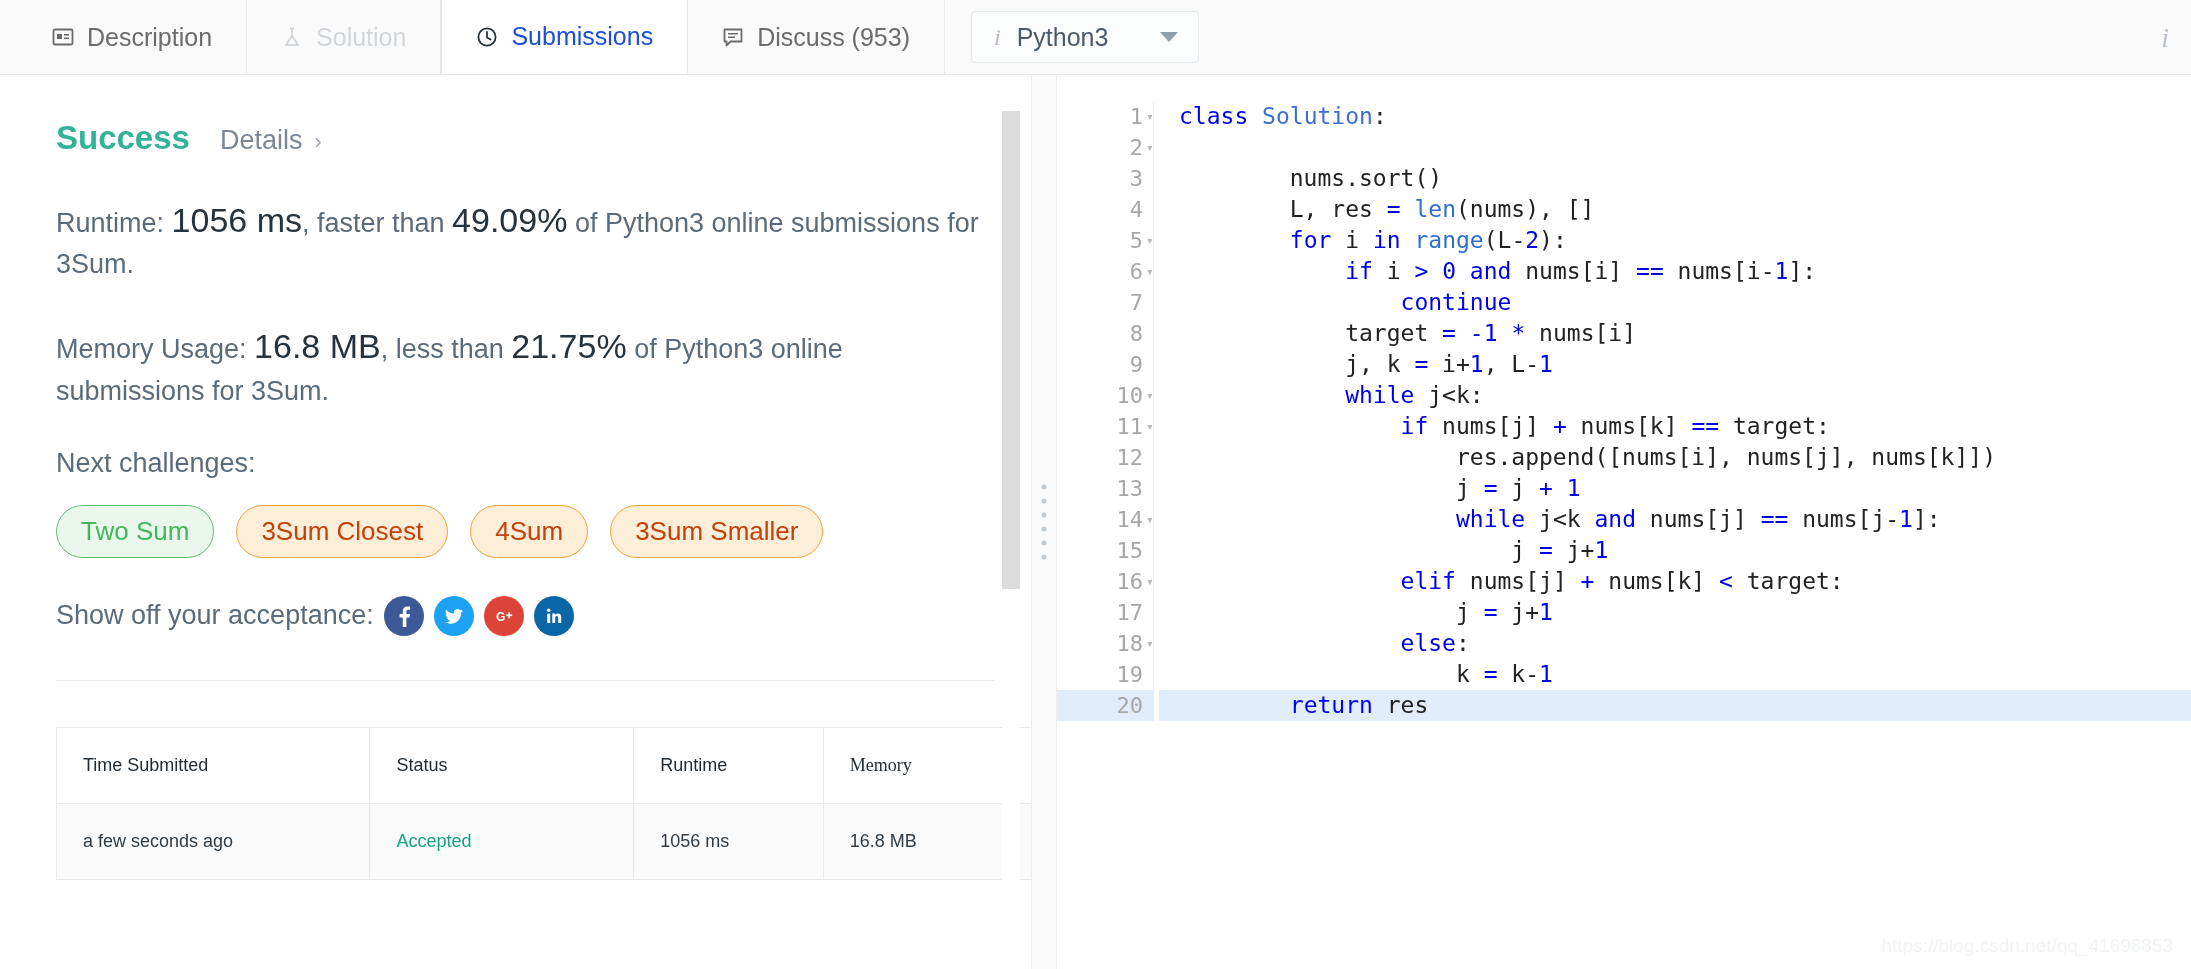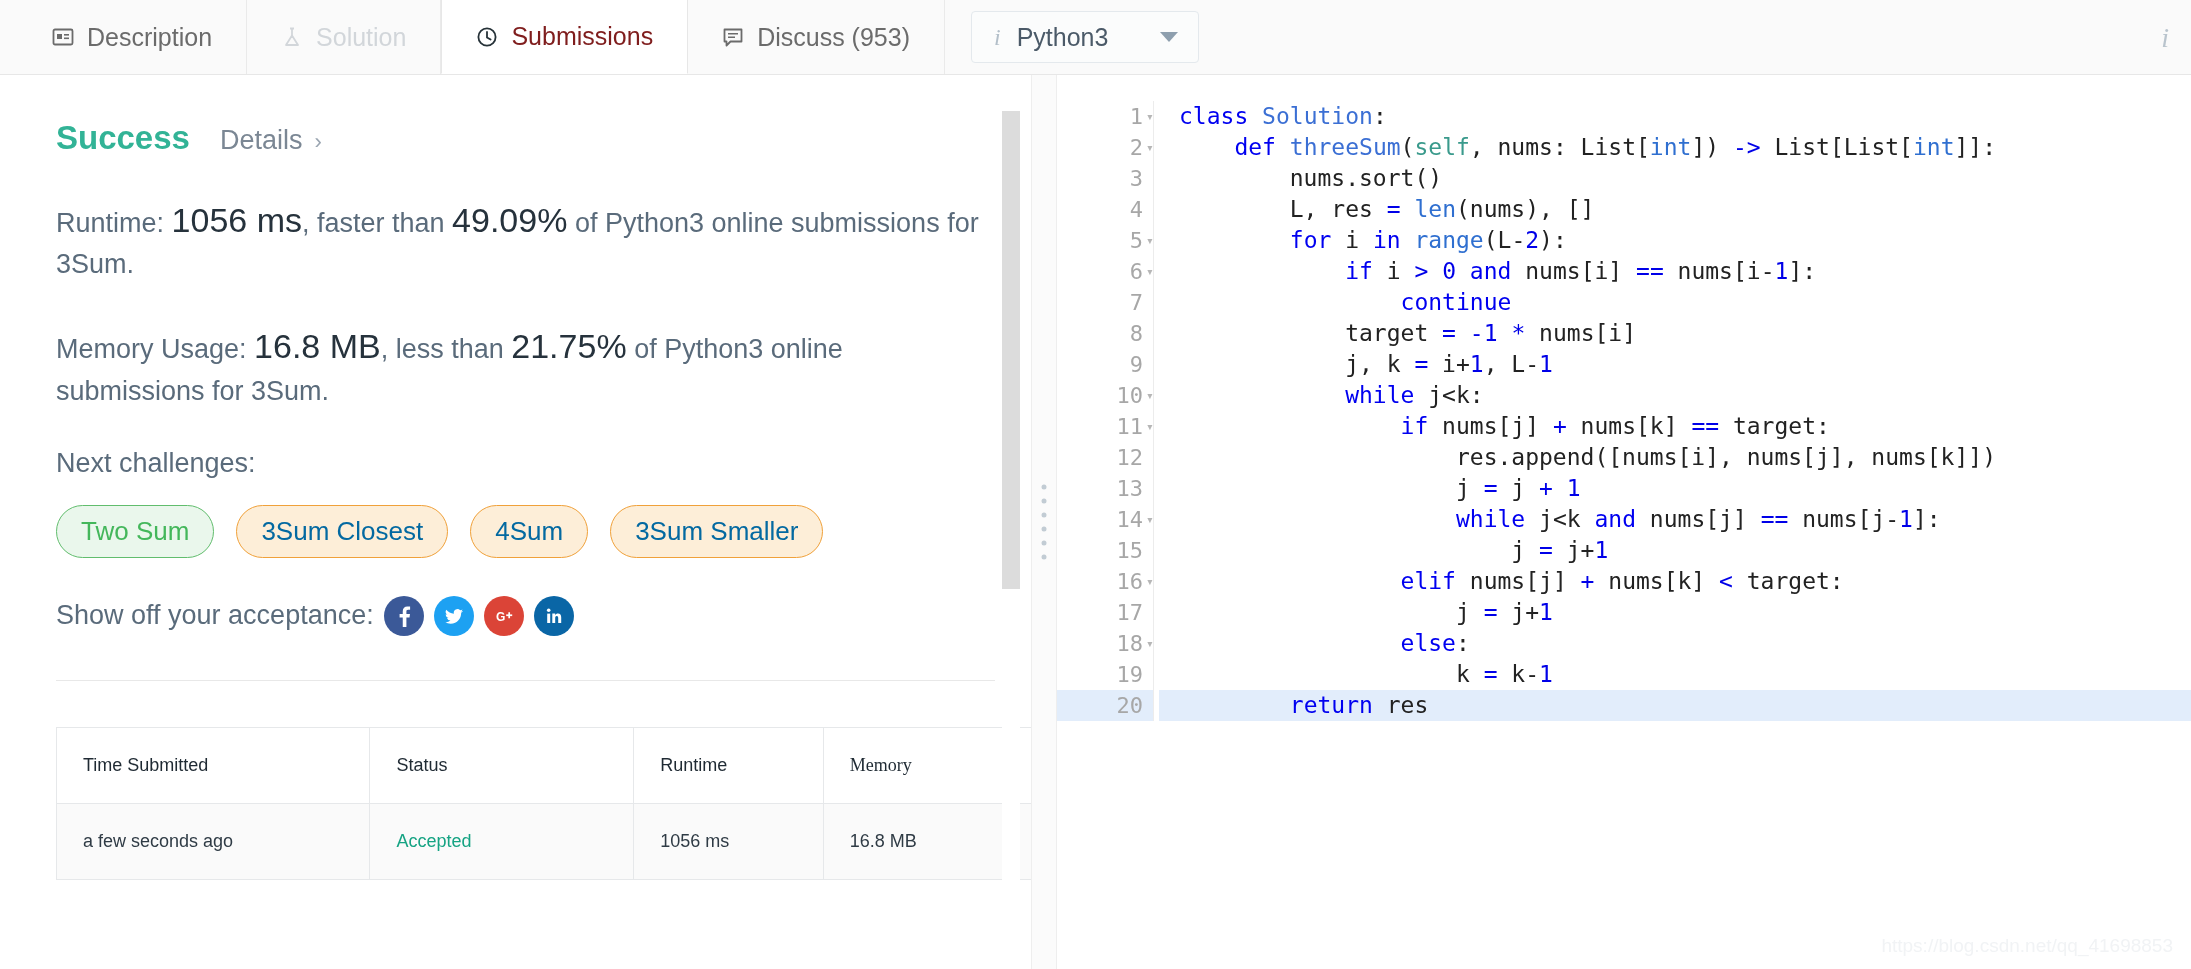--- a/index.html
+++ b/index.html
@@ -30,21 +30,21 @@
     font-size: 25px;
     color: #6b6b6b;
     border-right: 1px solid #eaeaea;
     cursor: pointer;
     white-space: nowrap;
     user-select: none;
   }
   .tab:first-child { padding-left: 52px; }
   .tab.active {
     background: #ffffff;
-    color: #7f1d1d;
+    color: #1d4ed8;
     border-right: 1px solid #e7e7e7;
     border-left: 1px solid #e7e7e7;
     margin-bottom: -1px;
     border-bottom: 1px solid #ffffff;
   }
   .tab.disabled { color: #d2d6da; }
   .tab svg { display: block; flex: 0 0 auto; }
 
   .lang-select {
     display: flex;
@@ -154,21 +154,21 @@
     white-space: nowrap;
     cursor: pointer;
     user-select: none;
   }
   .chip.green {
     color: #44b75b;
     background: #eaf7ec;
     border: 1px solid #61bd6d;
   }
   .chip.orange {
-    color: #0369a1;
+    color: #c2410c;
     background: #fdeed8;
     border: 1px solid #f0a13a;
   }
 
   .share-row {
     display: flex;
     align-items: center;
     gap: 10px;
     margin-bottom: 44px;
   }
@@ -488,21 +488,20 @@
   <div class="code-pane">
     <div class="code-rows" id="code-rows">
         <div class="code-row">
           <div class="gutter">1<span class="fold">▾</span></div>
           <div class="gutter-bar"></div>
           <div class="code-text"><span class="kw">class</span> <span class="fn">Solution</span>:</div>
         </div>
         <div class="code-row">
           <div class="gutter">2<span class="fold">▾</span></div>
           <div class="gutter-bar"></div>
-          <div class="code-text">    <span class="kw">def</span> <span class="fn">threeSum</span>(<span class="slf">self</span>, nums: List[<span class="bi">int</span>]) <span class="op">-&gt;</span> List[List[<span class="bi">int</span>]]:</div>
         </div>
         <div class="code-row">
           <div class="gutter">3</div>
           <div class="gutter-bar"></div>
           <div class="code-text">        nums.sort()</div>
         </div>
         <div class="code-row">
           <div class="gutter">4</div>
           <div class="gutter-bar"></div>
           <div class="code-text">        L, res <span class="op">=</span> <span class="bi">len</span>(nums), []</div>

